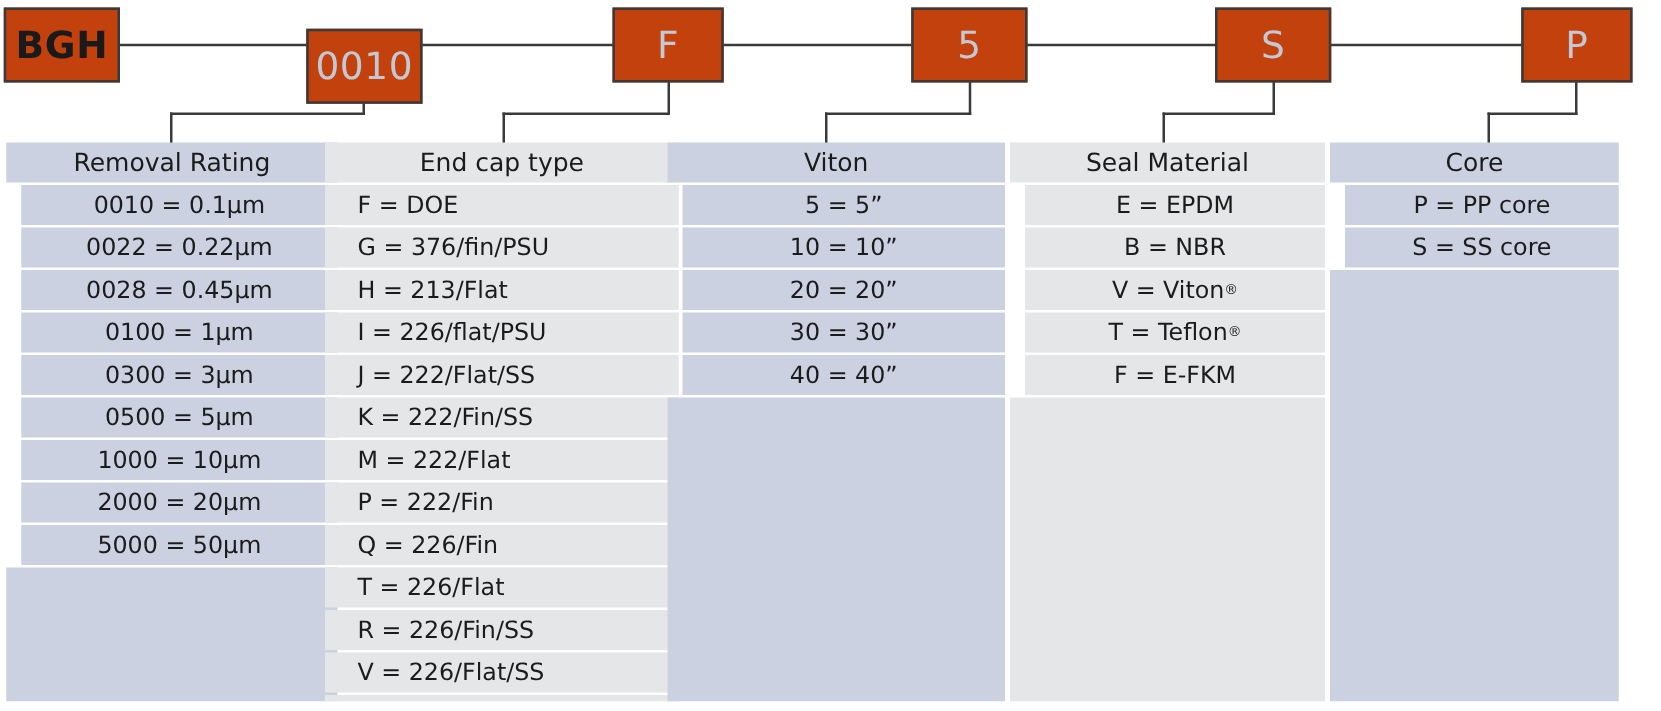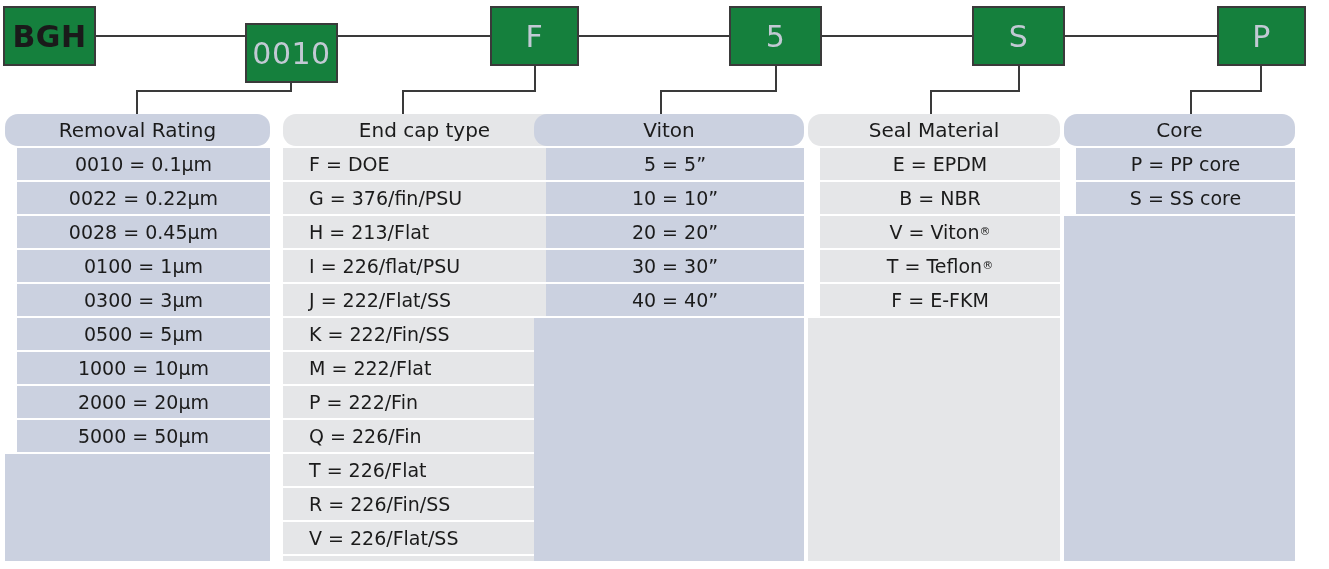--- a/index.html
+++ b/index.html
@@ -16,21 +16,21 @@
     height: 569px;
     background: #ffffff;
     overflow: hidden;
   }
 
   
   .code-box {
     position: absolute;
     box-sizing: border-box;
     border: 2px solid #3a3a3a;
-    background: #15803d;
+    background: #c2410c;
     display: flex;
     align-items: center;
     justify-content: center;
     font-size: 30px;
     letter-spacing: 0.5px;
     color: #c2c9d4;
     z-index: 5;
     text-align: right;
   }
   .code-box.prefix {
@@ -67,21 +67,21 @@
     height: 32px;
     min-height: 32px;
     display: flex;
     align-items: center;
     font-size: 19px;
     color: #1b1b1b;
     box-sizing: border-box;
   }
   .cell.center { justify-content: center; margin-left: 12px; }
   .cell.left   { justify-content: flex-start; padding-left: 26px; }
-  .cell.header { font-size: 20px; justify-content: center; border-radius: 13px; }
+  .cell.header { font-size: 20px; justify-content: center; }
   .cell.filler { flex: 1 1 auto; height: auto; min-height: 0; }
 
   
   .tintA .cell { background: #cbd1e0; }
   .tintB .cell { background: #e5e6e8; }
 
   .sup {
     font-size: 11px;
     vertical-align: super;
     line-height: 0;
@@ -131,21 +131,21 @@
       <div class="cell center">0022 = 0.22µm</div>
       <div class="cell center">0028 = 0.45µm</div>
       <div class="cell center">0100 = 1µm</div>
       <div class="cell center">0300 = 3µm</div>
       <div class="cell center">0500 = 5µm</div>
       <div class="cell center">1000 = 10µm</div>
       <div class="cell center">2000 = 20µm</div>
       <div class="cell center">5000 = 50µm</div>
       <div class="cell filler"></div>
     </div>
-  <div class="col tintB" style="left:283px;  width:283px;">
+  <div class="col tintB" style="left:260px;  width:283px;">
       <div class="cell header">End cap type</div>
       <div class="cell left">F = DOE</div>
       <div class="cell left">G = 376/fin/PSU</div>
       <div class="cell left">H = 213/Flat</div>
       <div class="cell left">I = 226/flat/PSU</div>
       <div class="cell left">J = 222/Flat/SS</div>
       <div class="cell left">K = 222/Fin/SS</div>
       <div class="cell left">M = 222/Flat</div>
       <div class="cell left">P = 222/Fin</div>
       <div class="cell left">Q = 226/Fin</div>

